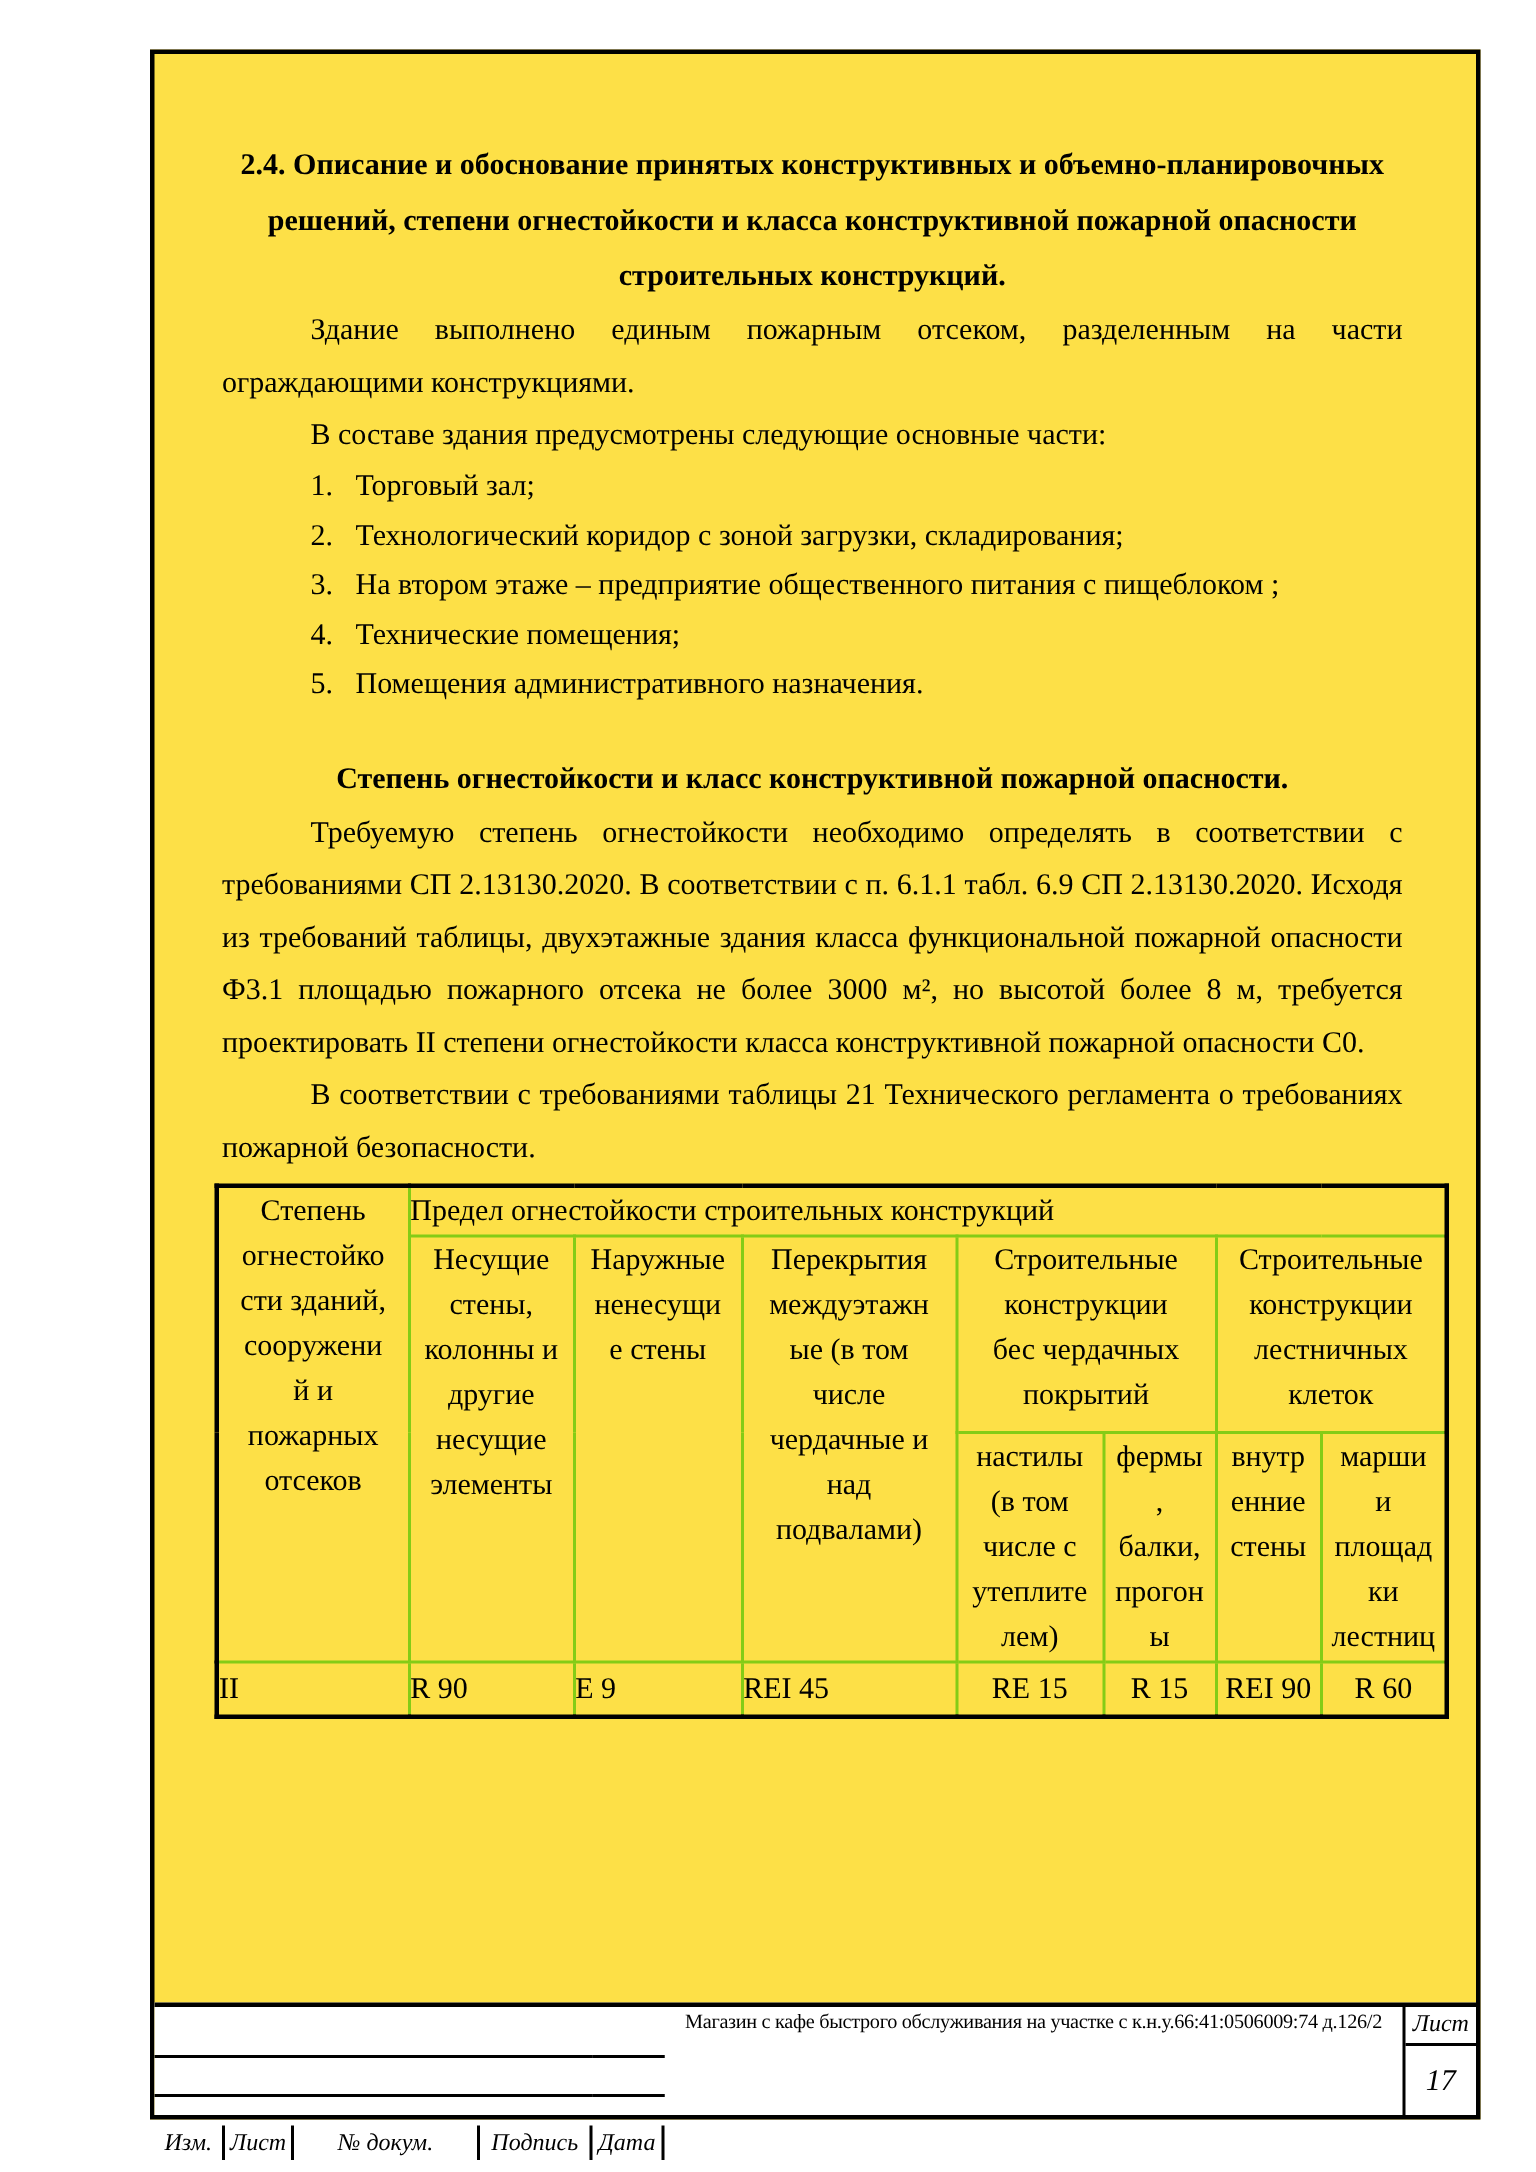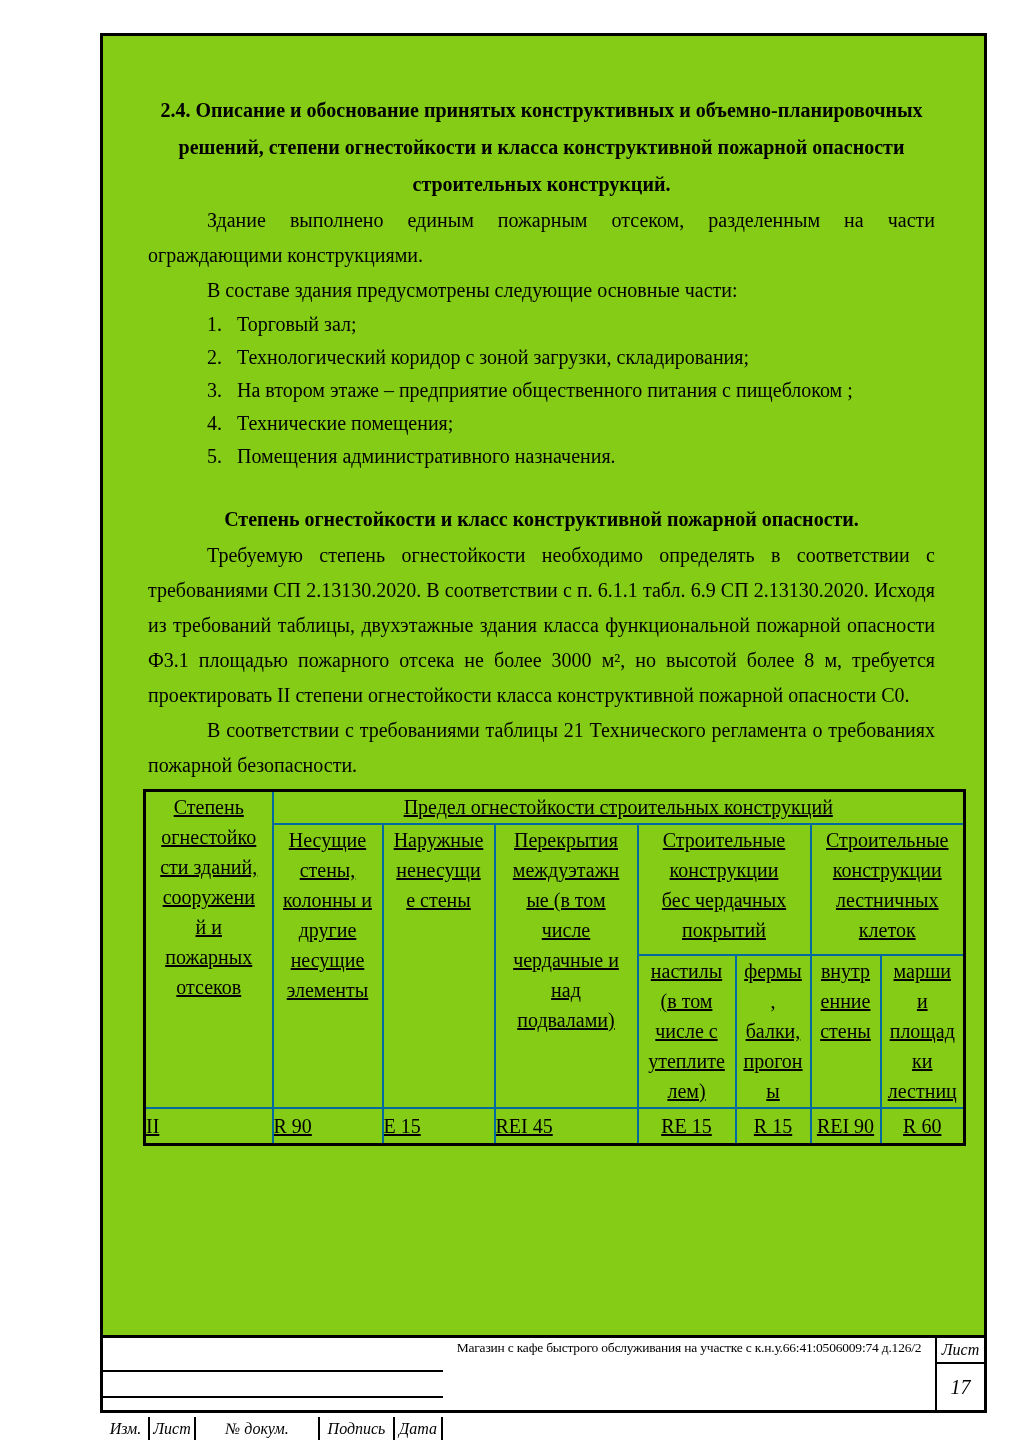--- a/index.html
+++ b/index.html
@@ -3,21 +3,21 @@
 <meta charset="utf-8">
 <style>
   html,body{margin:0;padding:0;}
   body{
     width:1024px;height:1448px;background:#ffffff;position:relative;
     font-family:"Liberation Serif", serif;color:#000;
     -webkit-font-smoothing:antialiased;
   }
   .frame{
     position:absolute;left:100px;top:33px;width:887px;height:1380px;
-    border:3px solid #000;box-sizing:border-box;background:#84cc16;
+    border:3px solid #000;box-sizing:border-box;background:#fde047;
   }
   .content{
     position:absolute;left:0;top:0;right:0;
     padding:56px 49px 0 45px;box-sizing:border-box;
   }
   .sec-title{
     font-weight:bold;font-size:20px;line-height:37px;text-align:center;margin:0 6px;
   }
   p.body{
     font-size:20px;line-height:35px;text-align:justify;text-indent:59px;margin:0;
@@ -30,29 +30,28 @@
   .sub-title{
     font-weight:bold;font-size:20px;line-height:37px;text-align:center;margin:28px 0 0 0;
   }
   
   table.fire{
     border-collapse:collapse;table-layout:fixed;
     width:820px;margin:6px 0 0 -5px;
     font-size:20px;
   }
   table.fire td{
-    border:2px solid #0369a1;padding:0;vertical-align:top;
+    border:2px solid #84cc16;padding:0;vertical-align:top;
     overflow:hidden;
-    text-decoration:underline;
   }
   table.fire{border:3px solid #000;}
   td.hd{
     white-space:pre-line;text-align:center;line-height:30px;padding-top:2px;
   }
-  td.mainhd{height:31px;line-height:31px;text-align:center;vertical-align:middle;padding:0;}
+  td.mainhd{height:31px;line-height:31px;text-align:left;vertical-align:middle;padding:0;}
   tr.r2 td{height:129px;}
   tr.r3 td{height:151px;}
   tr.rdata td{height:34px;vertical-align:middle;line-height:34px;}
   td.dl{text-align:left;padding-left:3px;}
   td.dc{text-align:center;}
   
   .stamp{
     position:absolute;left:0;right:0;bottom:0;height:72px;
     border-top:3px solid #000;display:flex;box-sizing:content-box;background:#fff;
   }
@@ -193,21 +192,21 @@
 стены</td>
         <td class="hd">марши
 и
 площад
 ки
 лестниц</td>
       </tr>
       <tr class="rdata">
         <td class="dl">II</td>
         <td class="dl">R 90</td>
-        <td class="dl">E 15</td>
+        <td class="dl">E 9</td>
         <td class="dl">REI 45</td>
         <td class="dc">RE 15</td>
         <td class="dc">R 15</td>
         <td class="dc">REI 90</td>
         <td class="dc">R 60</td>
       </tr>
     </tbody>
       </table>
 
   </div>

